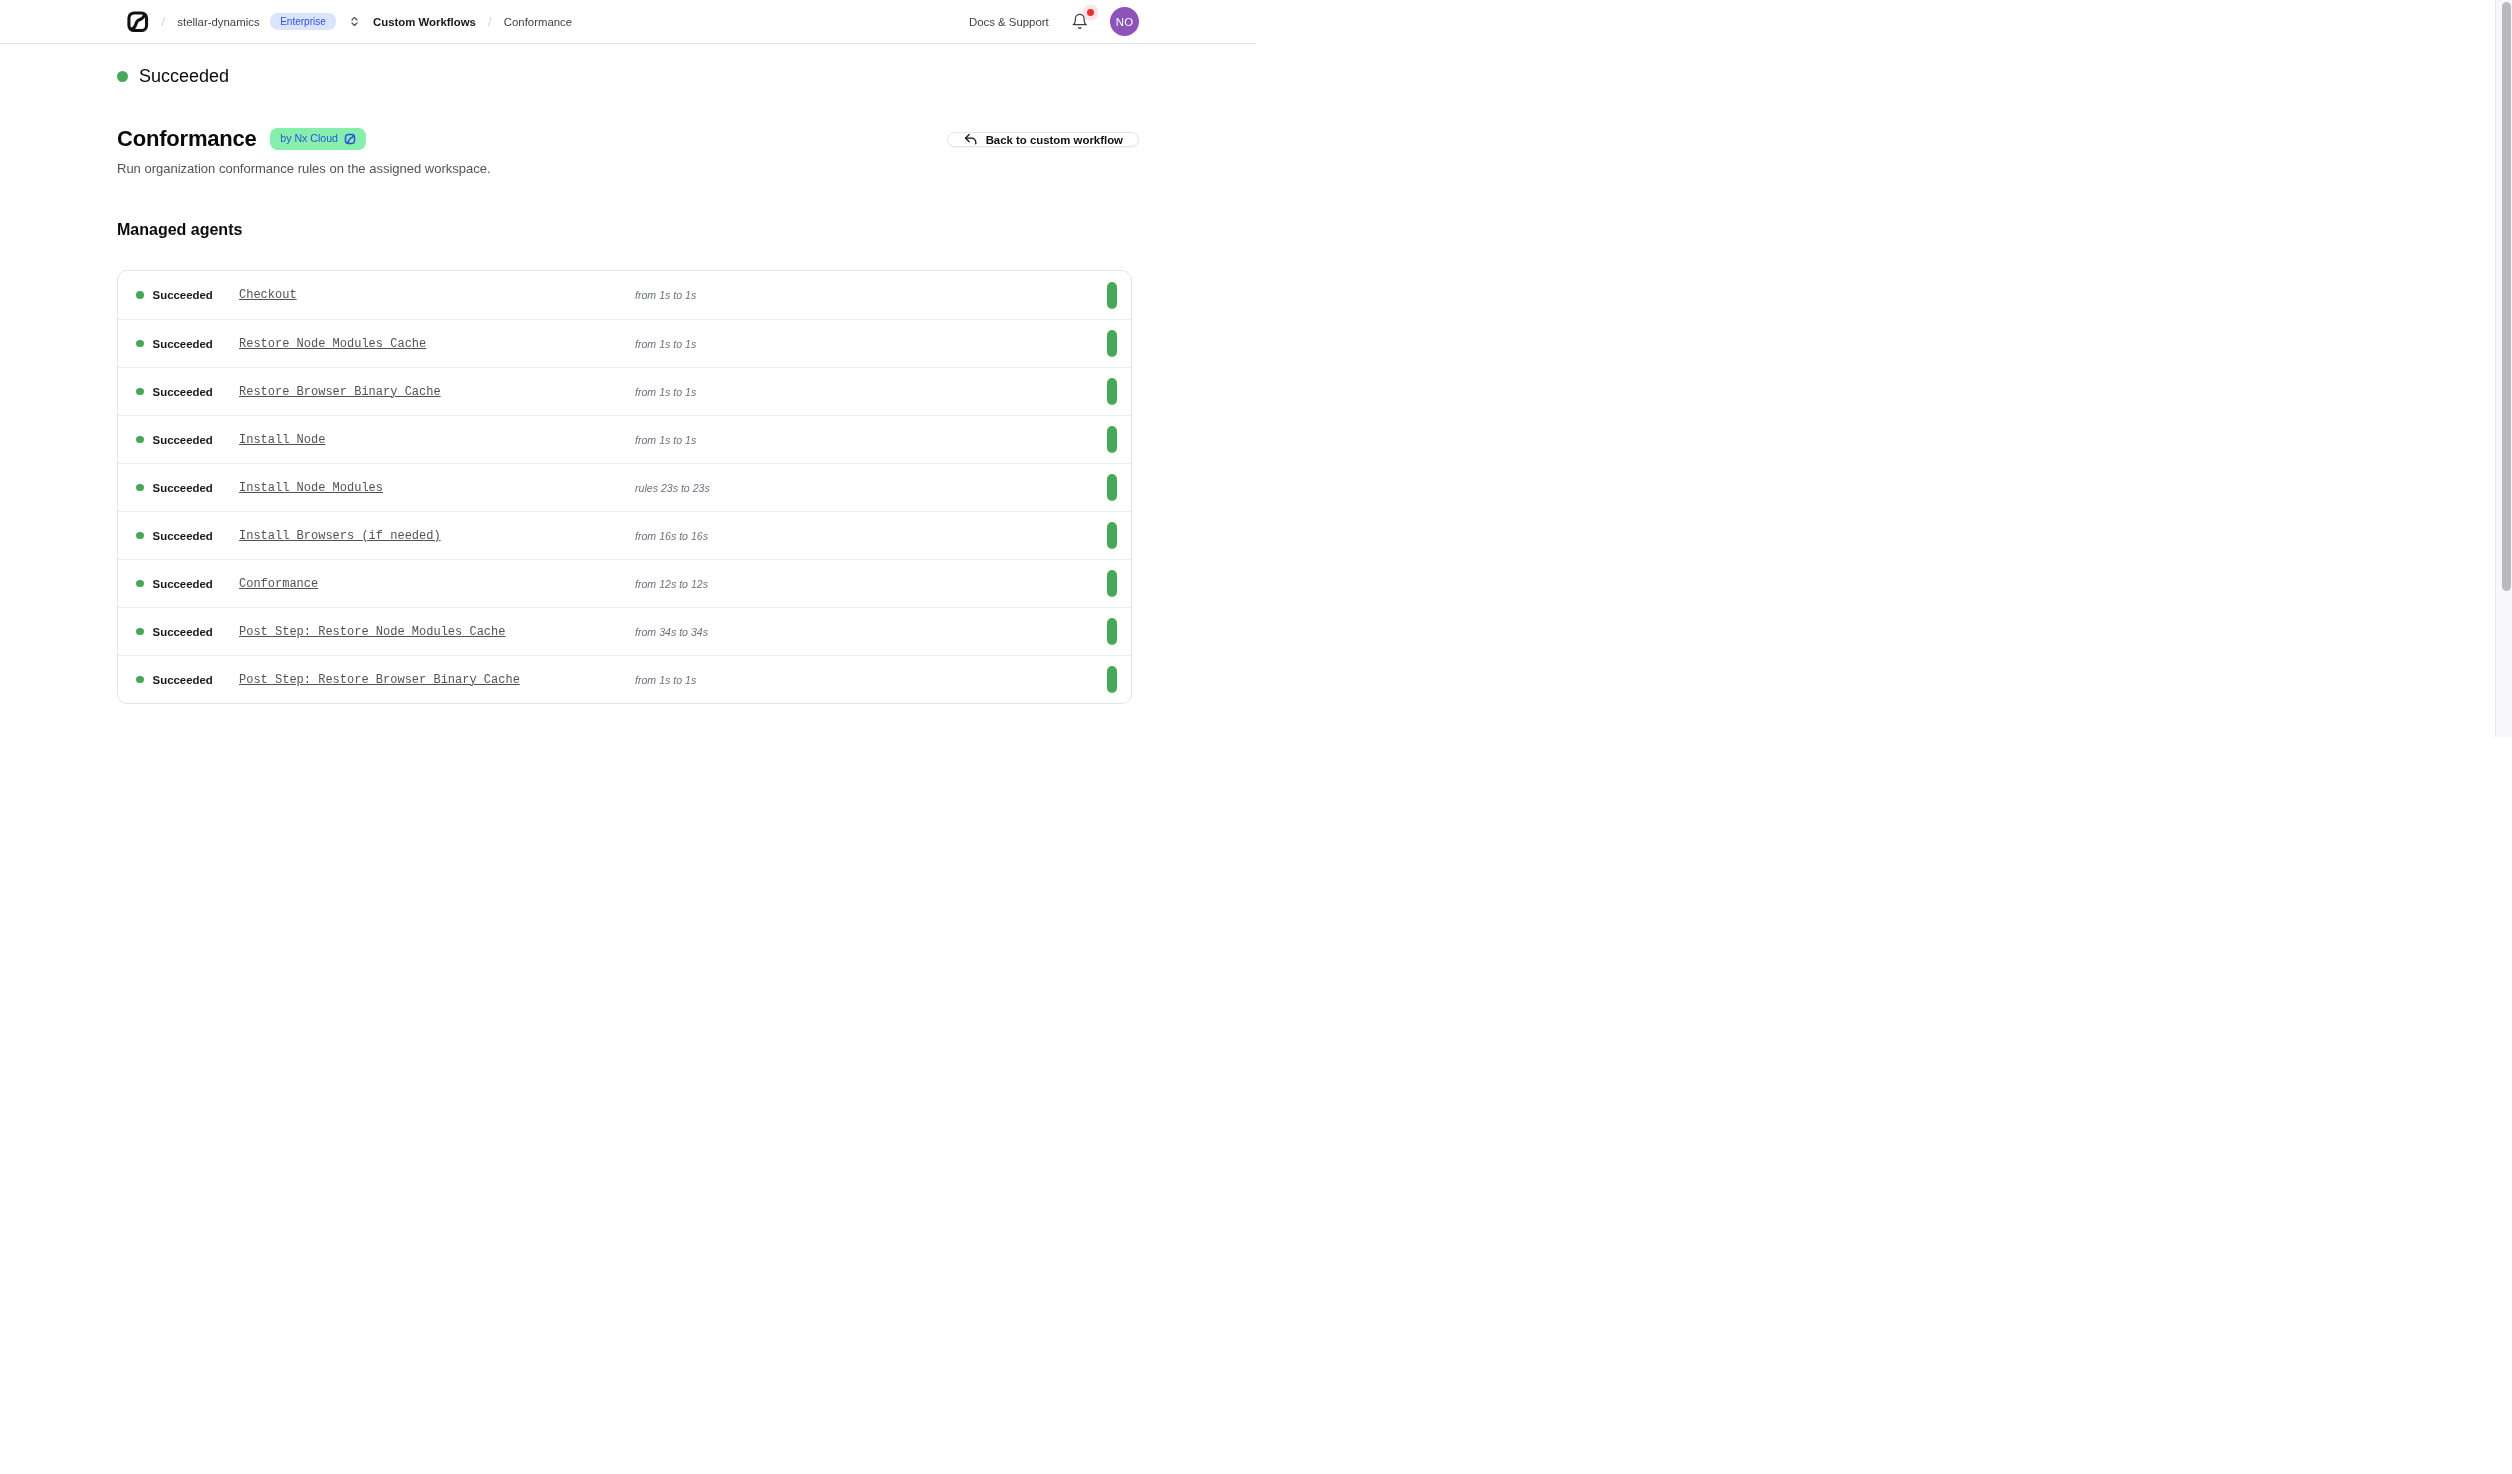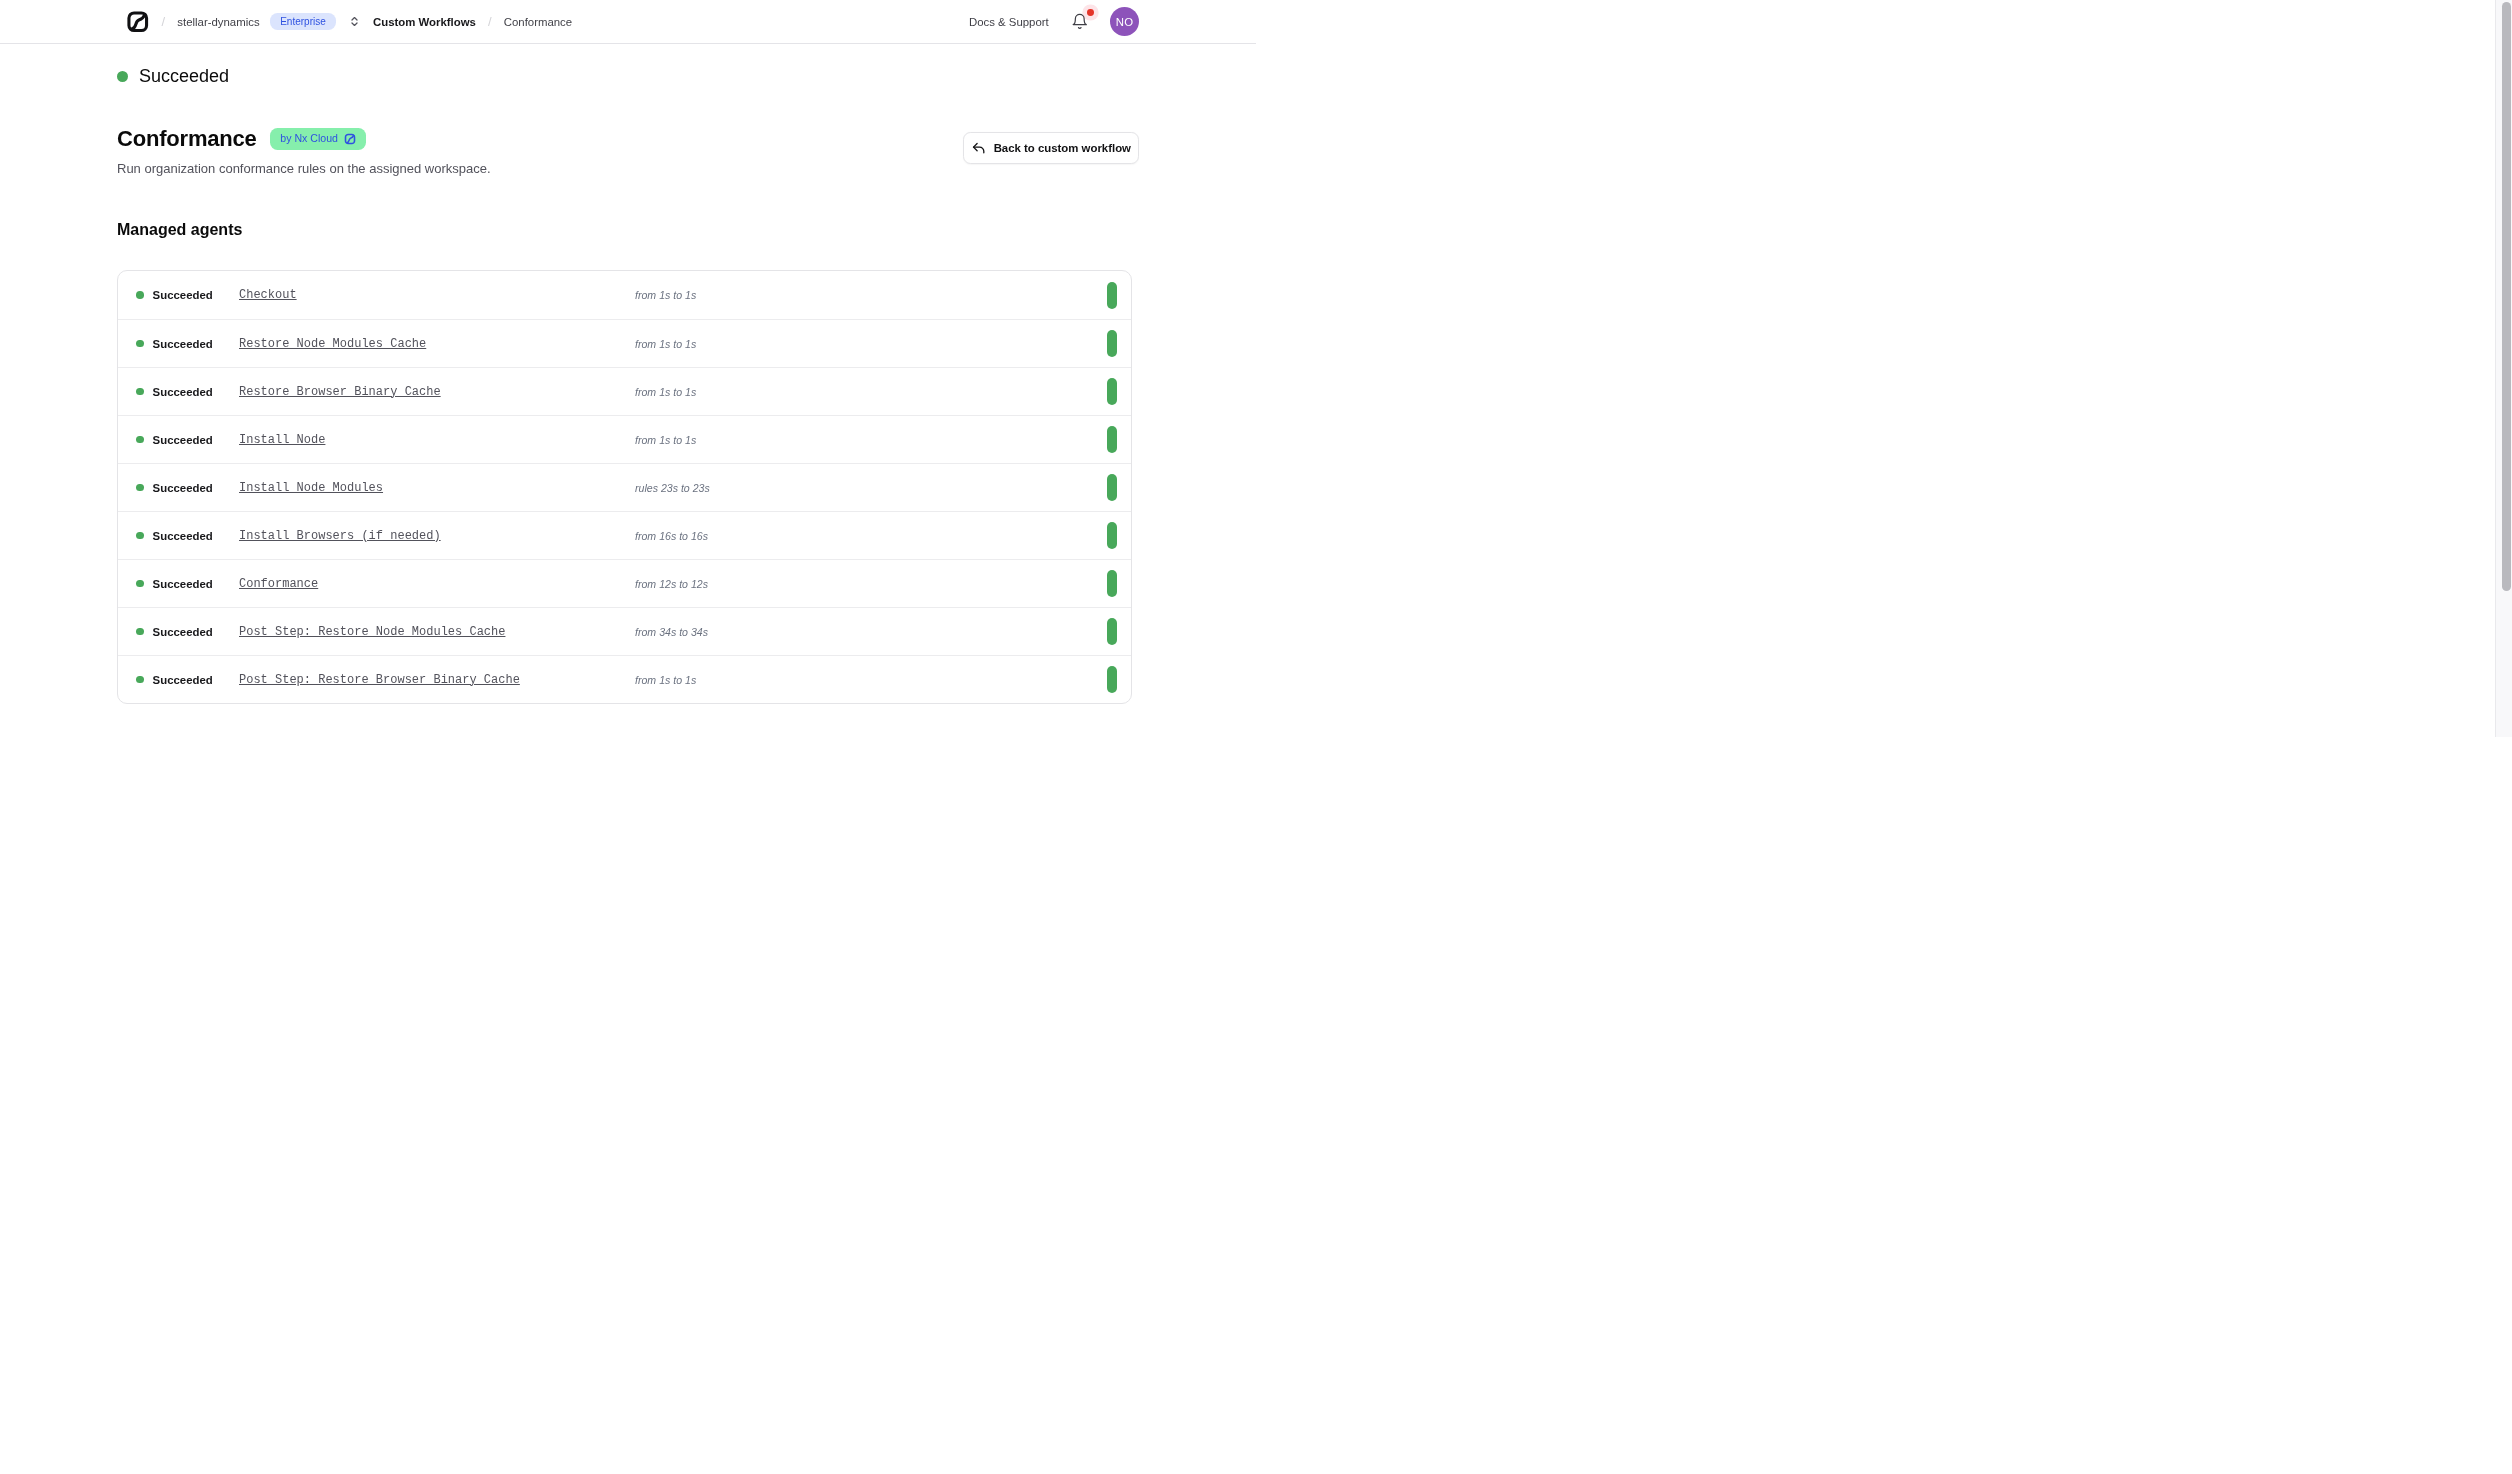--- a/index.html
+++ b/index.html
@@ -89,21 +89,21 @@
     background: #86efac; color: #2f52e0;
     font-size: 10.6px; font-weight: 500;
     padding: 5.3px 10px; border-radius: 7.6px; line-height: 1;
     cursor: pointer; border: none;
   }
   .workflow-desc { margin-top: 9px; font-size: 13px; color: #52525b; line-height: 15px; }
 
   .back-btn {
     display: inline-flex; align-items: center; gap: 8.4px;
     background: #ffffff; border: 0.8px solid #e4e4e7; border-radius: 7.6px;
-    padding: 0 7px; height: 32px; margin-top: 6px;
+    padding: 0 15px; height: 15px; margin-top: 6px;
     font-size: 11.4px; font-weight: 700; color: #111113;
     font-family: "Liberation Sans", sans-serif;
     cursor: pointer; box-shadow: 0 0.8px 1.5px rgba(0,0,0,0.04);
   }
 
   .agents-title { margin-top: 44px; font-size: 16px; font-weight: 700; color: #0a0a0a; line-height: 20px; }
 
   
   .agents-table {
     margin-top: 30px;

